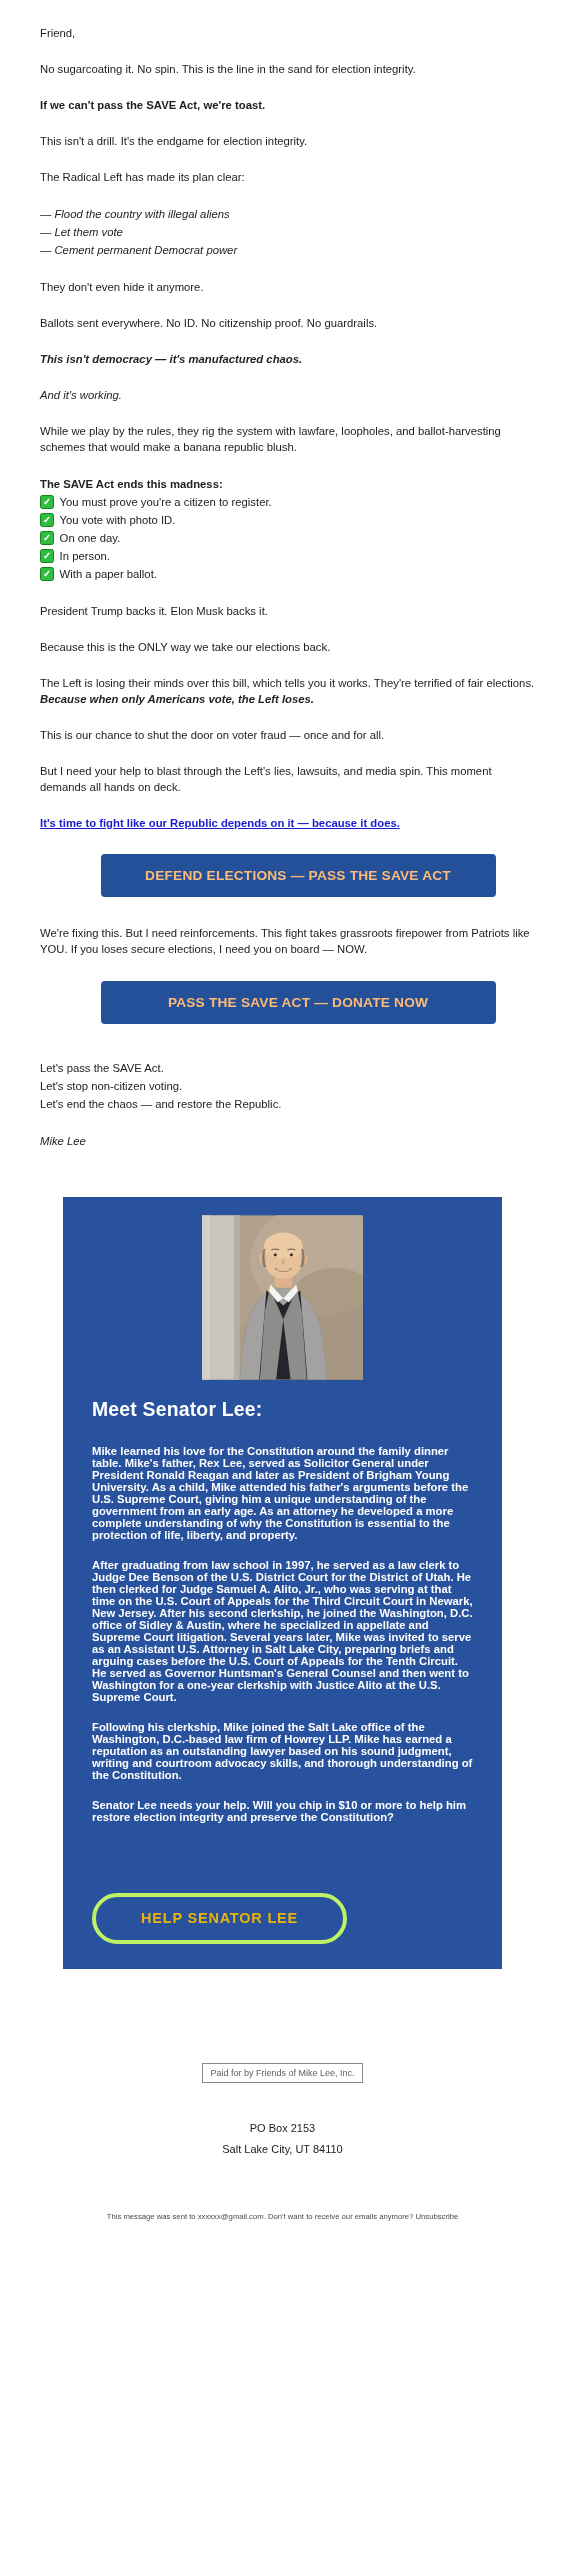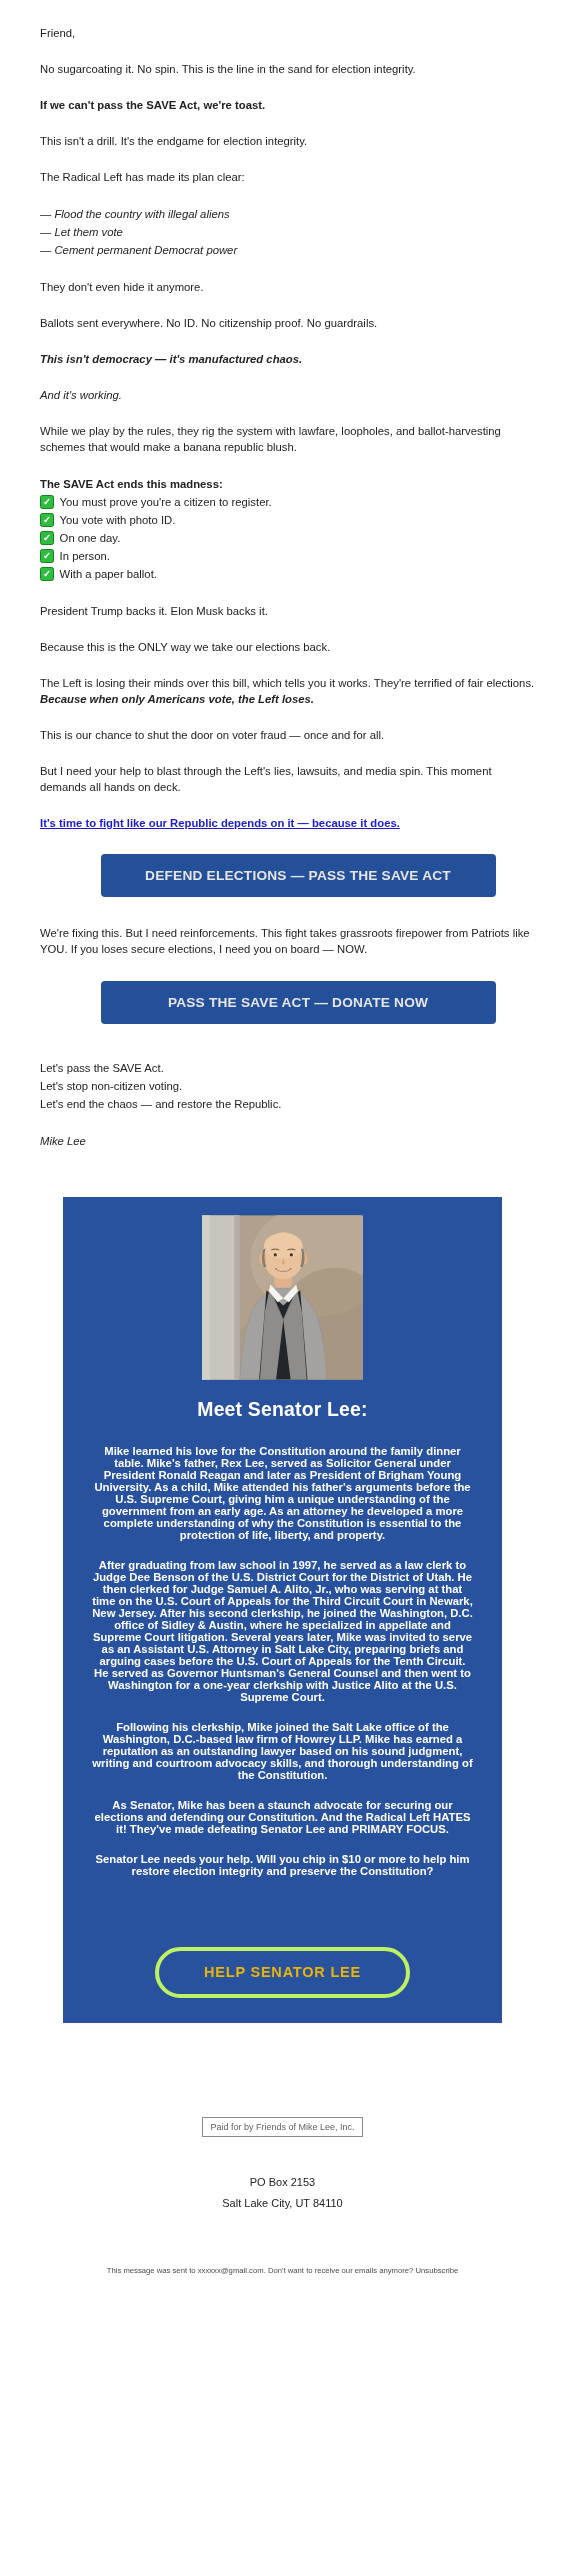--- a/index.html
+++ b/index.html
@@ -43,37 +43,36 @@
   .link-line a {
     color: #1b1bd2;
     text-decoration: underline;
   }
   .cta-button {
     display: block;
     width: 395px;
     margin: 23.4px auto 28px;
     background: #24509a;
     border-radius: 4px;
-    color: #e5e5e5;
+    color: #fdba74;
     font-weight: bold;
     font-size: 13.7px;
     line-height: 43px;
     text-align: center;
     text-decoration: none;
     letter-spacing: 0.2px;
   }
   .cta-button.second { margin: 24px auto 35px; }
   
   .bio-card {
     box-sizing: border-box;
     width: 439px;
     margin: 48px auto 0;
     padding: 18px 29px 21px;
     background: #28529d;
-    text-align: center;
     color: #ffffff;
   }
   .photo {
     width: 161px; height: 165px;
     margin: 0 auto;
     display: block;
   }
   .bio-heading {
     font-size: 19.4px;
     font-weight: bold;
@@ -236,21 +235,20 @@
     <path d="M101 52 L 99 60 Q 101 62 103 60 Z" fill="#d9a87e"></path>
     <path d="M91 66 Q 101 73 111 66" stroke="#9c6a4a" stroke-width="1.8" fill="none"></path>
     <path d="M93 67 Q 101 71 109 67" stroke="#f3e6d8" stroke-width="1.2" fill="none" opacity="0.8"></path>
   </svg>
 
   <div class="bio-heading">Meet Senator Lee:</div>
 
   <p>Mike learned his love for the Constitution around the family dinner table. Mike's father, Rex Lee, served as Solicitor General under President Ronald Reagan and later as President of Brigham Young University. As a child, Mike attended his father's arguments before the U.S. Supreme Court, giving him a unique understanding of the government from an early age. As an attorney he developed a more complete understanding of why the Constitution is essential to the protection of life, liberty, and property.</p>
   <p>After graduating from law school in 1997, he served as a law clerk to Judge Dee Benson of the U.S. District Court for the District of Utah. He then clerked for Judge Samuel A. Alito, Jr., who was serving at that time on the U.S. Court of Appeals for the Third Circuit Court in Newark, New Jersey. After his second clerkship, he joined the Washington, D.C. office of Sidley &amp; Austin, where he specialized in appellate and Supreme Court litigation. Several years later, Mike was invited to serve as an Assistant U.S. Attorney in Salt Lake City, preparing briefs and arguing cases before the U.S. Court of Appeals for the Tenth Circuit. He served as Governor Huntsman's General Counsel and then went to Washington for a one-year clerkship with Justice Alito at the U.S. Supreme Court.</p>
   <p>Following his clerkship, Mike joined the Salt Lake office of the Washington, D.C.-based law firm of Howrey LLP. Mike has earned a reputation as an outstanding lawyer based on his sound judgment, writing and courtroom advocacy skills, and thorough understanding of the Constitution.</p>
-  <p>As Senator, Mike has been a staunch advocate for securing our elections and defending our Constitution. And the Radical Left HATES it! They've made defeating Senator Lee and PRIMARY FOCUS.</p>
   <p>Senator Lee needs your help. Will you chip in $10 or more to help him restore election integrity and preserve the Constitution?</p>
 
   <a href="#" class="pill-button">HELP SENATOR LEE</a>
 </div>
 
 <div class="footer">
   <span class="paid-box">Paid for by Friends of Mike Lee, Inc.</span>
   <div class="address">
     <div>PO Box 2153</div>
     <div>Salt Lake City, UT 84110</div>

